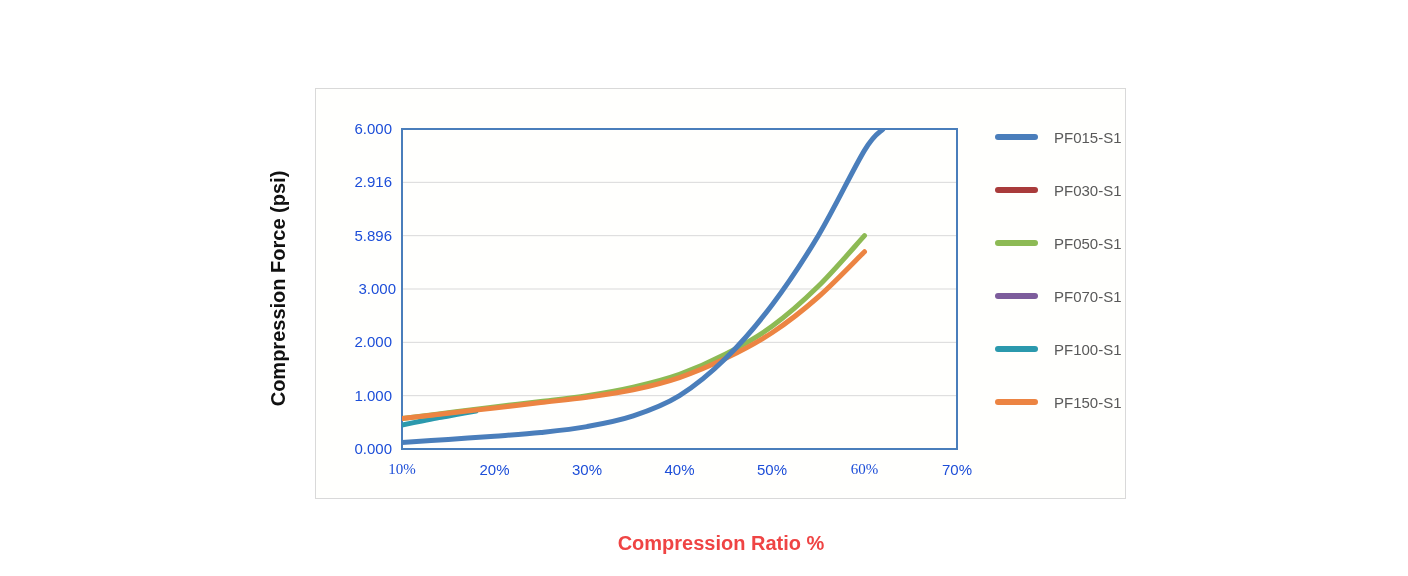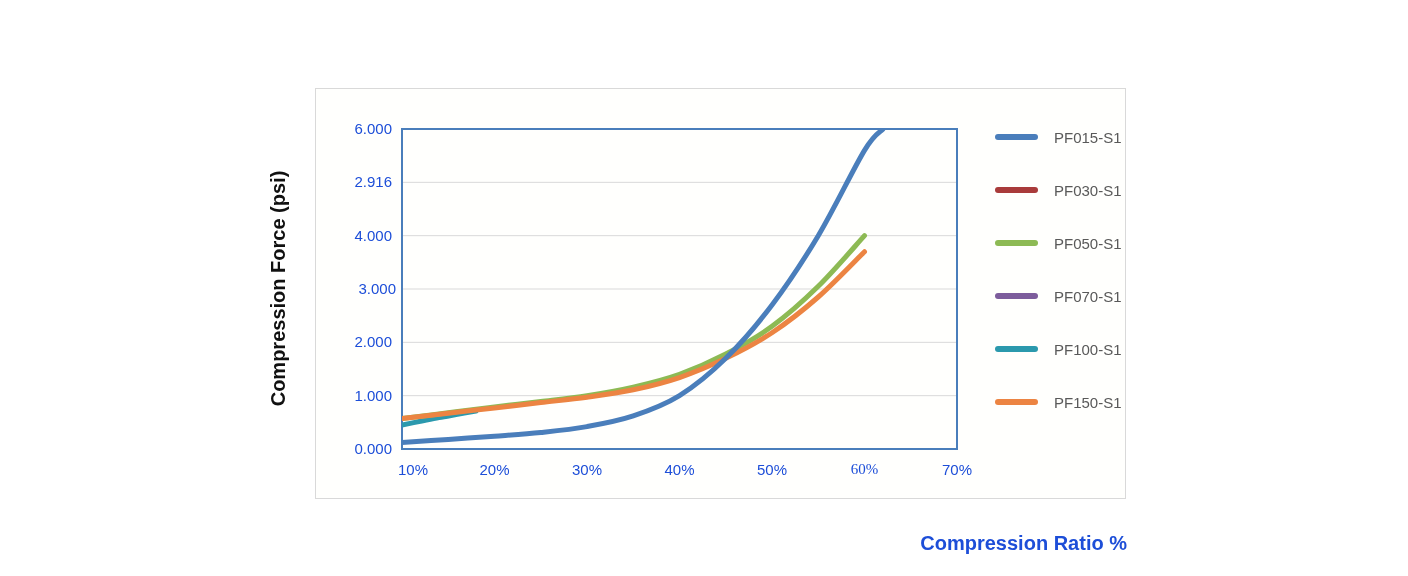--- a/index.html
+++ b/index.html
@@ -50,24 +50,24 @@
   }
   .y-axis-title span {
     transform: rotate(-90deg);
     display: block;
   }
   .x-axis-title {
     position: absolute;
     left: 315px;
     top: 532px;
     width: 812px;
-    text-align: right;
+    text-align: center;
     font-size: 20px;
     font-weight: bold;
-    color: #1d4ed8;
+    color: #ef4444;
   }
 
   
   .chart-frame {
     position: absolute;
     left: 315px;
     top: 88px;
     width: 811px;
     height: 411px;
     background: #fffffd;
@@ -154,24 +154,24 @@
           <path d="M86.00,329.60 C93.71,328.62 116.83,325.69 132.25,323.73 C147.67,321.78 163.08,319.73 178.50,317.87 C193.92,316.00 209.33,314.40 224.75,312.53 C240.17,310.67 255.58,309.07 271.00,306.67 C286.42,304.27 301.83,301.69 317.25,298.13 C332.67,294.58 348.08,290.84 363.50,285.33 C378.92,279.82 394.33,273.07 409.75,265.07 C425.17,257.07 440.58,248.62 456.00,237.33 C471.42,226.04 486.83,212.44 502.25,197.33 C517.67,182.22 540.79,155.11 548.50,146.67" fill="none" stroke="#8dba54" stroke-width="5" stroke-linecap="round" stroke-linejoin="round"></path>
           <path d="M86.00,329.60 C93.71,328.71 116.83,326.04 132.25,324.27 C147.67,322.49 163.08,320.71 178.50,318.93 C193.92,317.16 209.33,315.38 224.75,313.60 C240.17,311.82 255.58,310.40 271.00,308.27 C286.42,306.13 301.83,304.09 317.25,300.80 C332.67,297.51 348.08,293.78 363.50,288.53 C378.92,283.29 394.33,276.80 409.75,269.33 C425.17,261.87 440.58,253.96 456.00,243.73 C471.42,233.51 486.83,221.51 502.25,208.00 C517.67,194.49 540.79,170.22 548.50,162.67" fill="none" stroke="#ec8442" stroke-width="5" stroke-linecap="round" stroke-linejoin="round"></path>
           <path d="M86.00,353.60 C93.71,353.07 116.83,351.47 132.25,350.40 C147.67,349.33 163.08,348.36 178.50,347.20 C193.92,346.04 209.33,345.07 224.75,343.47 C240.17,341.87 255.58,340.36 271.00,337.60 C286.42,334.84 301.83,332.09 317.25,326.93 C332.67,321.78 348.08,316.27 363.50,306.67 C378.92,297.07 394.33,284.44 409.75,269.33 C425.17,254.22 440.58,236.44 456.00,216.00 C471.42,195.56 486.83,172.44 502.25,146.67 C517.67,120.89 537.71,79.11 548.50,61.33 C559.29,43.56 563.92,43.56 567.00,40.00" fill="none" stroke="#4a7ebb" stroke-width="5" stroke-linecap="round" stroke-linejoin="round"></path>
         </g>
       </svg>
     <div id="tick-layer">
         <div class="tick-label ytick" style="left: 10px; top: 351px;">0.000</div>
         <div class="tick-label ytick" style="left: 10px; top: 297.667px;">1.000</div>
         <div class="tick-label ytick" style="left: 10px; top: 244.333px;">2.000</div>
         <div class="tick-label ytick" style="left: 14px; top: 191px;">3.000</div>
-        <div class="tick-label ytick" style="left: 10px; top: 137.667px;">4.000</div>
+        <div class="tick-label ytick" style="left: 10px; top: 137.667px;">5.896</div>
         <div class="tick-label ytick" style="left: 10px; top: 84.3333px;">2.916</div>
         <div class="tick-label ytick" style="left: 10px; top: 31px;">6.000</div>
-        <div class="tick-label xtick" style="left: 69px; top: 372px;">10%</div>
+        <div class="tick-label xtick" style="left: 58px; top: 372px; font-family: Liberation Serif, serif;">10%</div>
         <div class="tick-label xtick" style="left: 150.5px; top: 372px;">20%</div>
         <div class="tick-label xtick" style="left: 243px; top: 372px;">30%</div>
         <div class="tick-label xtick" style="left: 335.5px; top: 372px;">40%</div>
         <div class="tick-label xtick" style="left: 428px; top: 372px;">50%</div>
         <div class="tick-label xtick" style="left: 520.5px; top: 372px; font-family: Liberation Serif, serif;">60%</div>
         <div class="tick-label xtick" style="left: 613px; top: 372px;">70%</div>
       </div>
   </div>
 
   <div class="legend" id="legend-layer">

